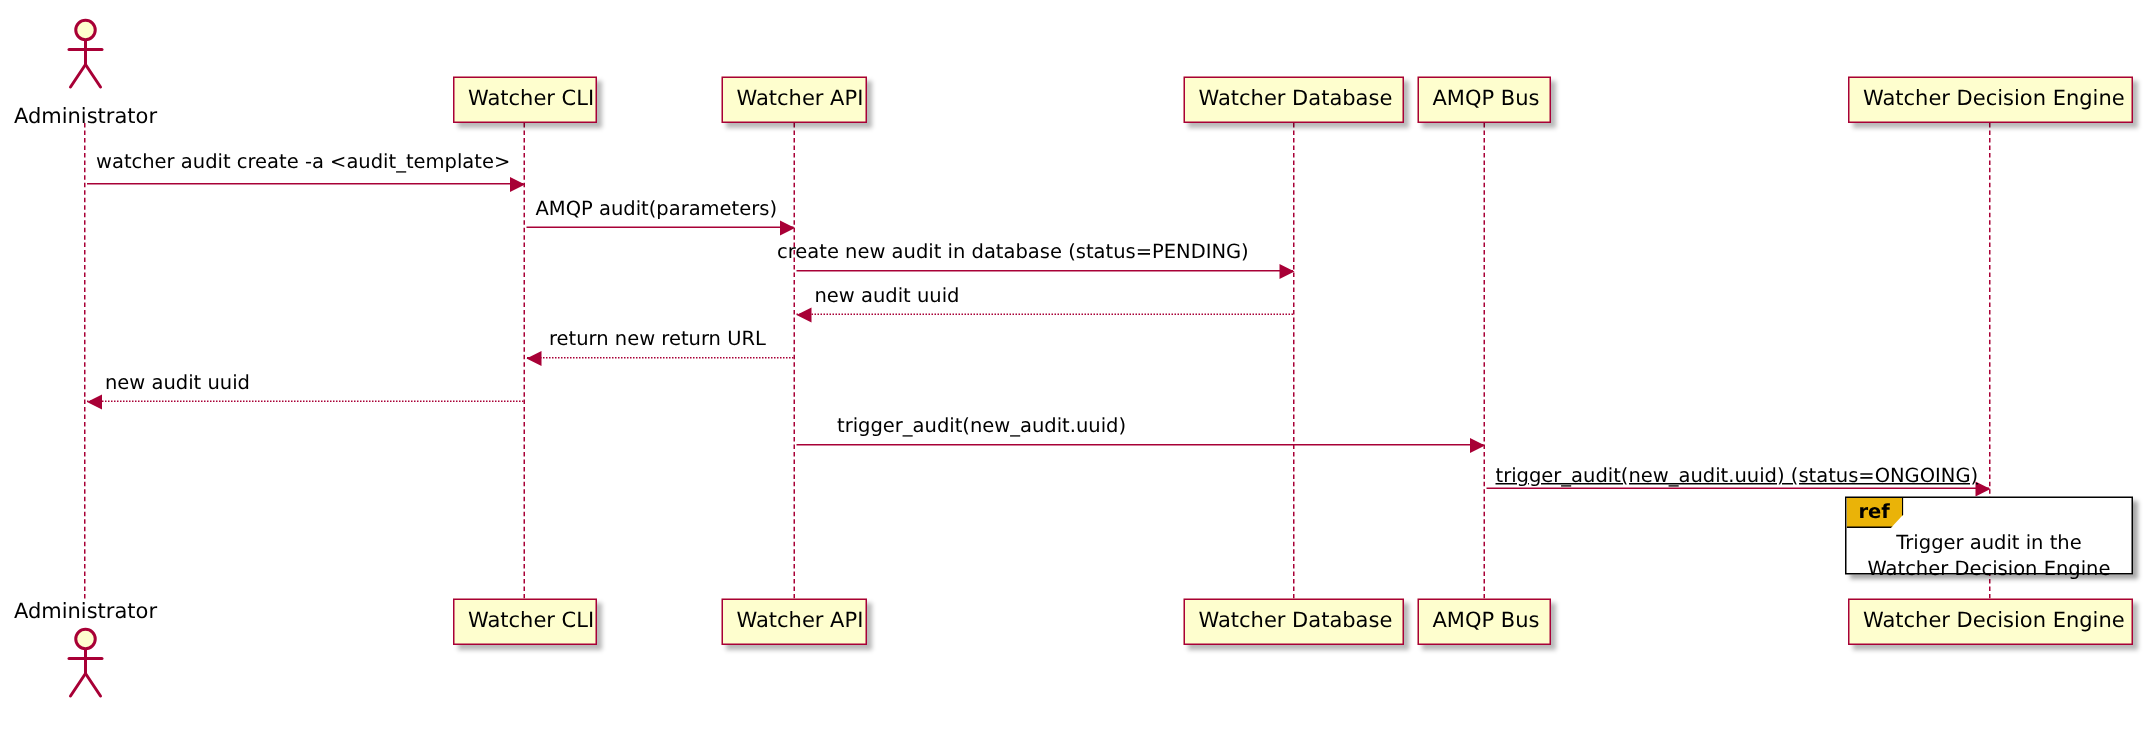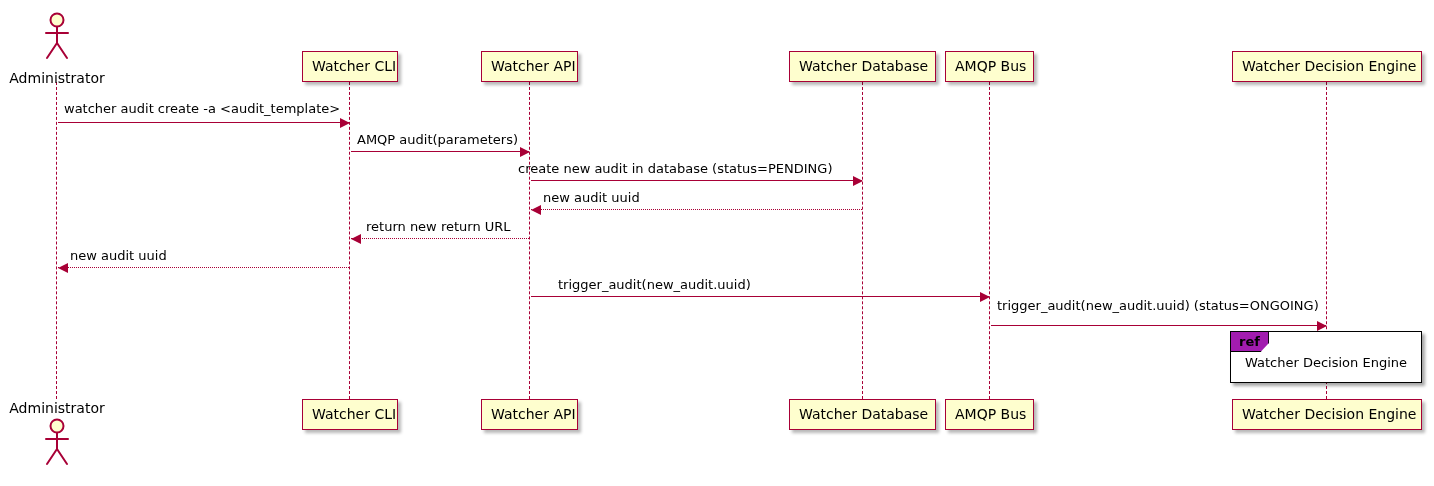--- a/index.html
+++ b/index.html
@@ -91,21 +91,21 @@
     box-sizing: border-box;
     background: #FFFFFF;
     border: 1.5px solid #000000;
     box-shadow: 3px 3px 3px rgba(0,0,0,0.35);
   }
   .ref-tab {
     position: absolute;
     left: 0;
     top: 0;
     height: 19px;
-    background: #a21caf;
+    background: #eab308;
     border-right: 1.5px solid #000000;
     border-bottom: 1.5px solid #000000;
     font-size: 13px;
     font-weight: bold;
     color: #000000;
     line-height: 19px;
     padding: 0 8px 0 8px;
     
     clip-path: polygon(0 0, 100% 0, 100% 55%, 78% 100%, 0 100%);
   }
@@ -184,28 +184,29 @@
         <div class="msg-label" style="left: 70px; top: 248px;">new audit uuid</div>
       </div>
       <div>
         <div class="msg-line" style="left: 531px; width: 458px; top: 296px;"></div>
         <div class="msg-head right" style="top: 292px; left: 980px;"></div>
         <div class="msg-label" style="left: 537px; top: 277px; margin-left: 21px;">trigger_audit(new_audit.uuid)</div>
       </div>
       <div>
         <div class="msg-line" style="left: 991px; width: 335px; top: 325px;"></div>
         <div class="msg-head right" style="top: 321px; left: 1317px;"></div>
-        <div class="msg-label" style="left: 997px; top: 298px;">trigger_audit(new_audit.uuid) (status=ONGOING)</div>
+        <div class="msg-label" style="left: 997px; top: 310px; text-decoration: underline;">trigger_audit(new_audit.uuid) (status=ONGOING)</div>
       </div>
     </div>
 
   <div id="fragments">
       <div class="ref-box" style="left: 1230px; top: 331px; width: 192px; height: 52px;">
         <div class="ref-tab">ref</div>
         <div class="ref-body">
+          <div>Trigger audit in the</div>
           <div>Watcher Decision Engine</div>
         </div>
       </div>
     </div>
 
   <div id="bottom-heads">
       <div class="actor-fig" style="left: 40px; top: 418px;"><svg width="34" height="48" viewBox="0 0 34 48">
           <g stroke="#A80036" stroke-width="2" fill="none" stroke-linecap="round">
             <circle cx="17" cy="8" r="6.5" fill="#FEFECE"></circle>
             <line x1="17" y1="15" x2="17" y2="31"></line>

